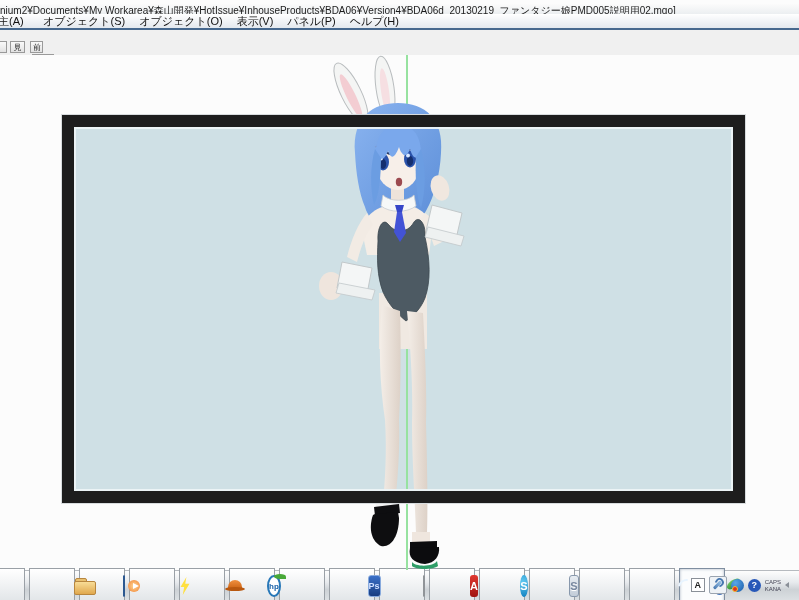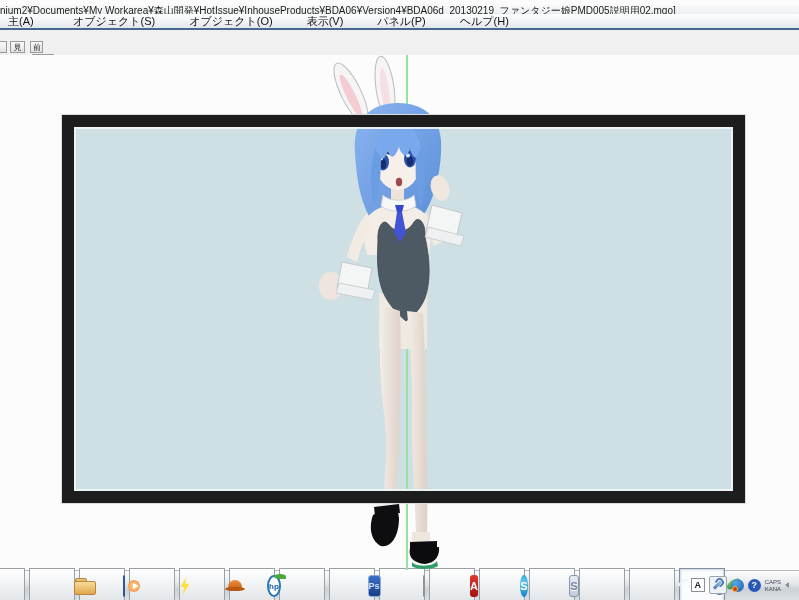--- a/index.html
+++ b/index.html
@@ -10,21 +10,21 @@
   .titlebar{position:absolute;left:0;top:4px;width:799px;height:13px;
     background:linear-gradient(#fbfbfb,#e7ebee);
     border-bottom:1px solid #cdd3d8;
     font-size:10px;line-height:13px;color:#1c1c1c;white-space:nowrap;overflow:hidden;}
 
   
   .menubar{position:absolute;left:0;top:14px;width:799px;height:14px;
     background:linear-gradient(#ffffff,#e3e8ee);
     border-bottom:2px solid #46688e;
     display:flex;align-items:center;font-size:11px;color:#111;}
-  .menu-item{padding:0 17px;white-space:nowrap;cursor:default;}
+  .menu-item{padding:0 7px;white-space:nowrap;cursor:default;}
   .menu-clip{width:22px;overflow:hidden;}
   .menu-clip span{display:inline-block;margin-left:-9px;white-space:nowrap;}
 
   
   .toolband{position:absolute;left:0;top:30px;width:799px;height:25px;
     background:#f0f0f0;border-bottom:1px solid #dcdcdc;}
   .mini-btn{position:absolute;top:11px;height:12px;background:linear-gradient(#fafafa,#e2e2e2);
     border:1px solid #9a9a9a;font-size:8px;line-height:11px;color:#222;
     padding:0 2px;box-sizing:border-box;text-align:center;}
   .mini-stub{left:0;width:7px;border-left:none;}

